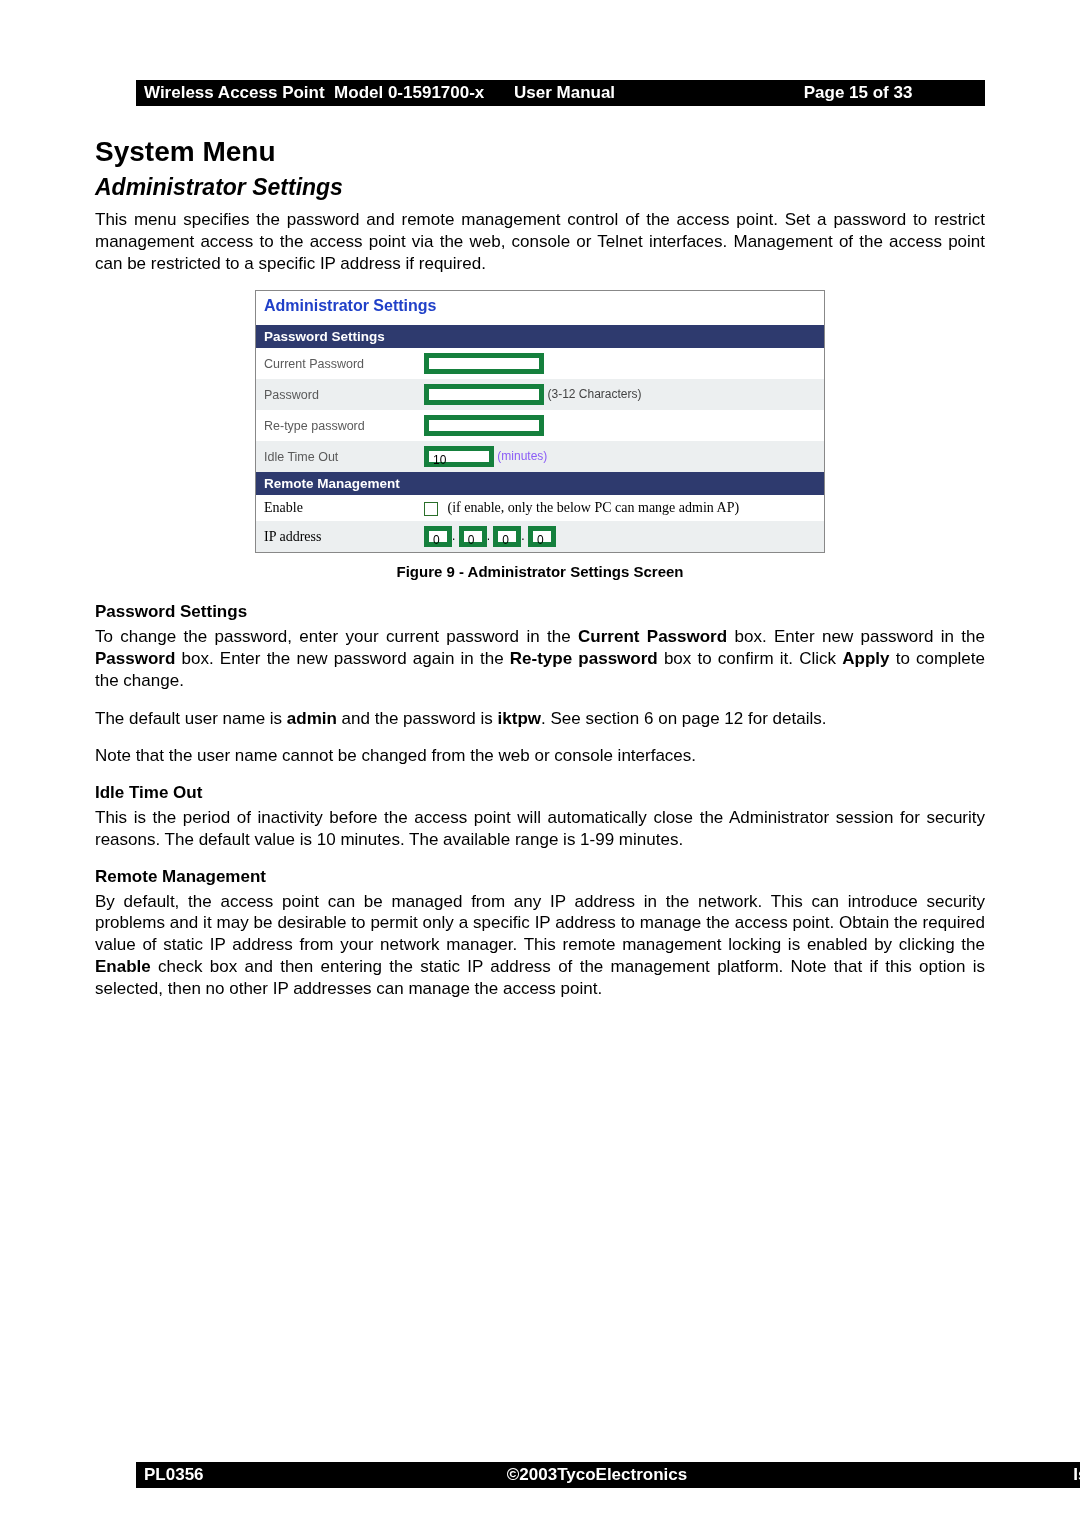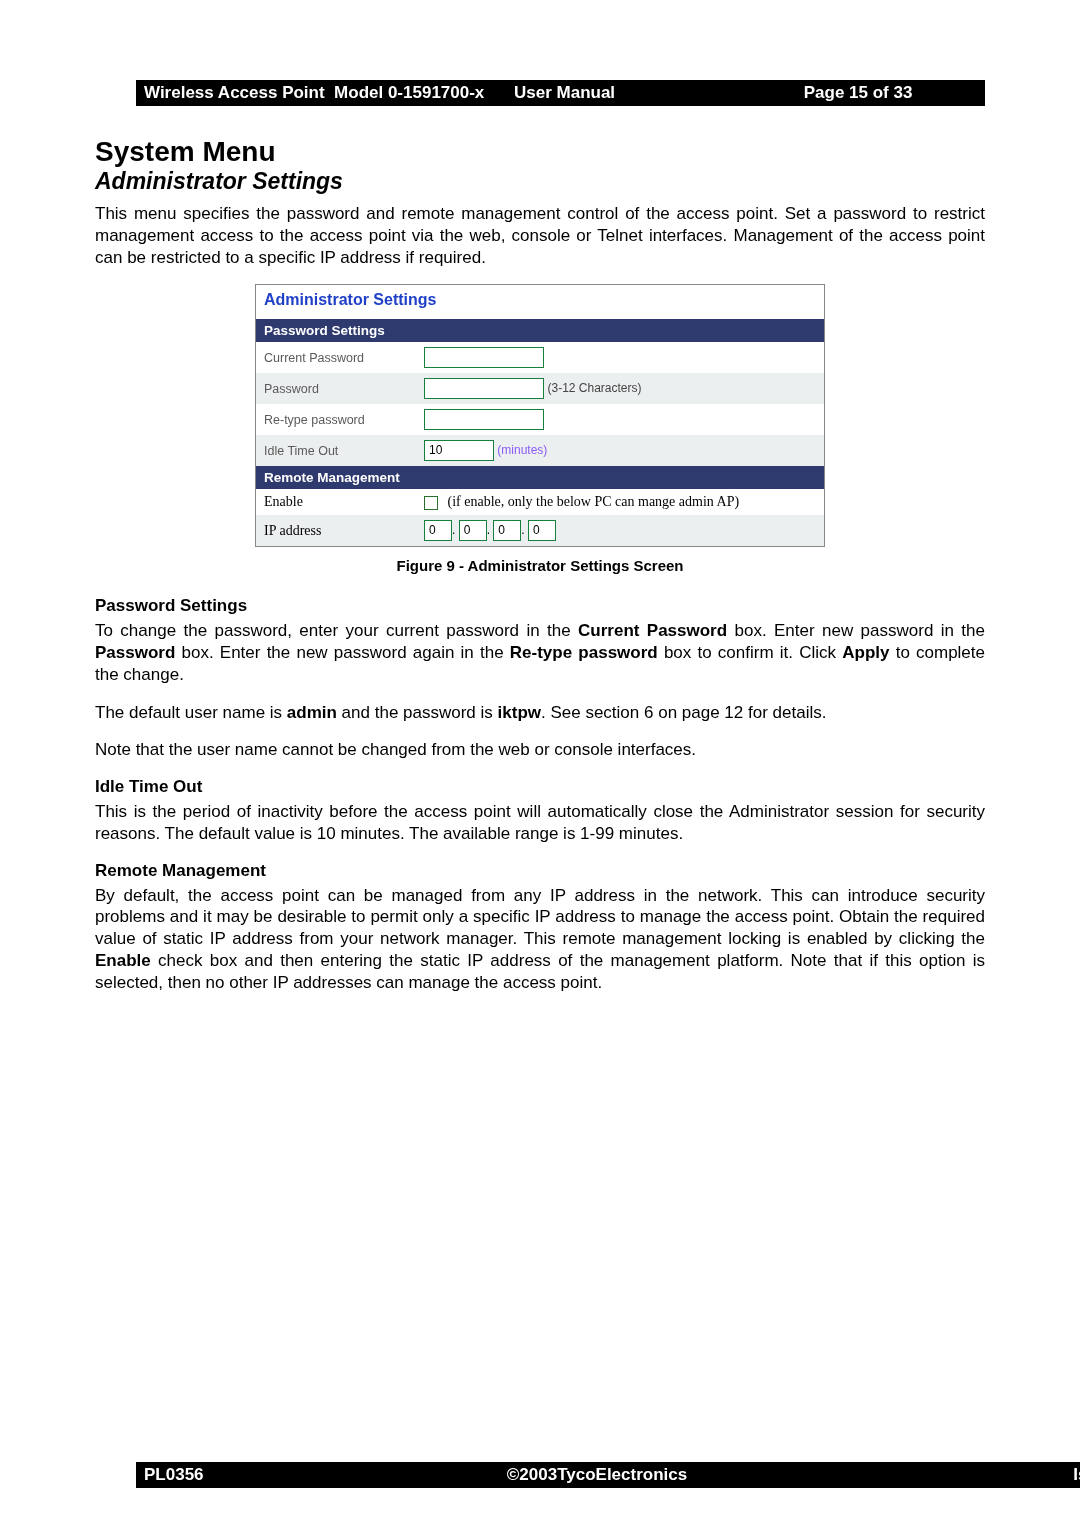--- a/index.html
+++ b/index.html
@@ -23,21 +23,21 @@
       margin-left: 41px;
     }
     .black-bar .left { width: 370px; }
     .black-bar .middle { width: 270px; }
     .black-bar .right { flex: 1; text-align: left; padding-left: 15px; }
     h1 {
       font-family: Arial, sans-serif;
       font-size: 28px;
       font-weight: bold;
       margin-top: 30px;
-      margin-bottom: 0;
+      margin-bottom: 6px;
     }
     h2 {
       font-family: Arial, sans-serif;
       font-size: 23px;
       font-weight: bold;
       font-style: italic;
       margin-bottom: 8px;
     }
     .justified {
       font-size: 17px;
@@ -69,21 +69,21 @@
     .settings-row td {
       padding: 5px 8px;
       font-size: 12.5px;
       border: none;
     }
     .settings-row.alt { background: #eceff0; }
     .settings-row td.label { width: 160px; color: #5a5a5a; }
     .settings-row.remote td.label { font-family: 'Times New Roman', serif; color: #000; font-size: 14px; }
     .faux-input {
       display: inline-block;
-      border: 1px solid #15803d;
+      border: 5px solid #15803d;
       background: #fff;
       height: 21px;
       vertical-align: middle;
       font-size: 12px;
       padding: 2px 4px;
     }
     .faux-checkbox {
       display: inline-block;
       width: 14px; height: 14px;
       border: 1px solid #2a6f2a;

